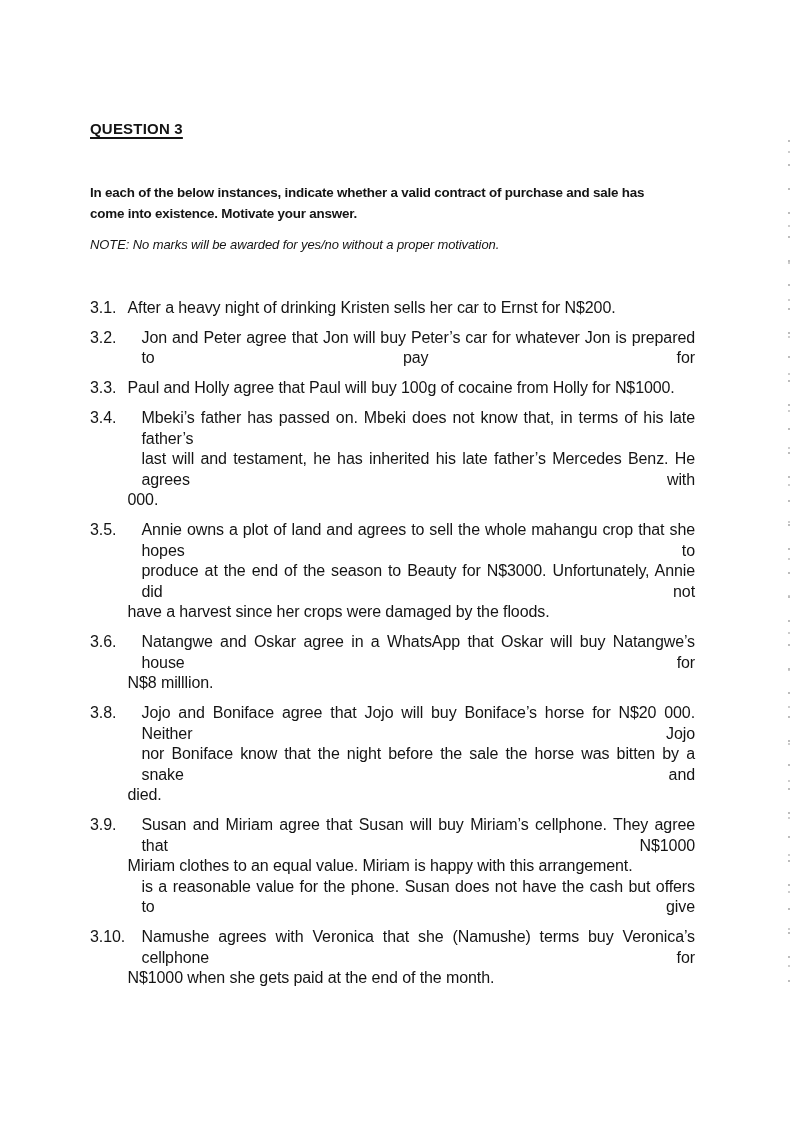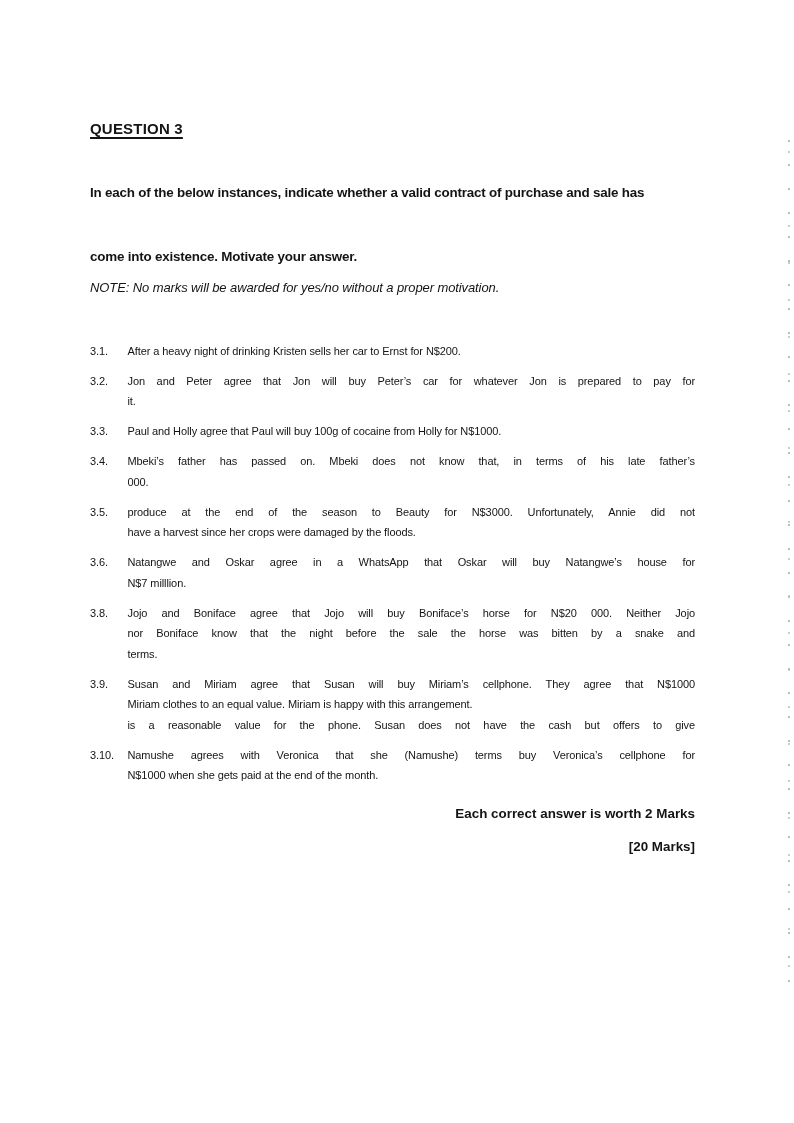--- a/index.html
+++ b/index.html
@@ -32,51 +32,52 @@
     text-decoration-thickness: 1.5px;
     text-underline-offset: 3px;
   }
   .intro {
     margin-top: 44px;
     font-size: 13.4px;
     font-weight: bold;
     line-height: 20.5px;
     letter-spacing: -0.2px;
   }
-  .intro .hline { white-space: nowrap; margin-top: 43px; }
+  .intro .hline { white-space: nowrap; }
   .note {
     margin: 11px 0 0 0;
     font-size: 13px;
     font-style: italic;
     line-height: 20.5px;
     letter-spacing: -0.1px;
     white-space: nowrap;
   }
   .qlist {
     margin-top: 42px;
   }
   .item {
     position: relative;
     padding-left: 37.5px;
     margin-bottom: 9.5px;
-    font-size: 11px;
+    font-size: 16px;
     line-height: 20.5px;
     letter-spacing: -0.1px;
   }
   .item .num {
     position: absolute;
     left: 0;
     top: 0;
   }
   .qbody { width: 567.5px; }
   .line { text-align: left; }
   .line.just {
     text-align: justify;
     text-align-last: justify;
     text-justify: inter-word;
+    margin-left: 14px;
   }
   .marks {
     margin: 18px 0 0 0;
     font-size: 13.4px;
     font-weight: bold;
     line-height: 20.5px;
     text-align: right;
   }
   .marks.total { margin-top: 12.5px; }
   .pageno {
@@ -116,56 +117,57 @@
         <div class="item">
           <span class="num">3.1.</span>
           <div class="qbody">
             <div class="line">After a heavy night of drinking Kristen sells her car to Ernst for N$200.</div>
           </div>
         </div>
         <div class="item">
           <span class="num">3.2.</span>
           <div class="qbody">
             <div class="line just">Jon and Peter agree that Jon will buy Peter’s car for whatever Jon is prepared to pay for</div>
-            <div class="line">it.</div>
           </div>
         </div>
         <div class="item">
           <span class="num">3.3.</span>
           <div class="qbody">
             <div class="line">Paul and Holly agree that Paul will buy 100g of cocaine from Holly for N$1000.</div>
           </div>
         </div>
         <div class="item">
           <span class="num">3.4.</span>
           <div class="qbody">
             <div class="line just">Mbeki’s father has passed on. Mbeki does not know that, in terms of his late father’s</div>
+            <div class="line just">last will and testament, he has inherited his late father’s Mercedes Benz. He agrees with</div>
             <div class="line">000.</div>
           </div>
         </div>
         <div class="item">
           <span class="num">3.5.</span>
           <div class="qbody">
+            <div class="line just">Annie owns a plot of land and agrees to sell the whole mahangu crop that she hopes to</div>
             <div class="line just">produce at the end of the season to Beauty for N$3000. Unfortunately, Annie did not</div>
             <div class="line">have a harvest since her crops were damaged by the floods.</div>
           </div>
         </div>
         <div class="item">
           <span class="num">3.6.</span>
           <div class="qbody">
             <div class="line just">Natangwe and Oskar agree in a WhatsApp that Oskar will buy Natangwe’s house for</div>
-            <div class="line">N$7 milllion.</div>
+            <div class="line">N$8 milllion.</div>
           </div>
         </div>
         <div class="item">
           <span class="num">3.8.</span>
           <div class="qbody">
             <div class="line just">Jojo and Boniface agree that Jojo will buy Boniface’s horse for N$20 000. Neither Jojo</div>
             <div class="line just">nor Boniface know that the night before the sale the horse was bitten by a snake and</div>
-            <div class="line">terms.</div>
+            <div class="line">died.</div>
           </div>
         </div>
         <div class="item">
           <span class="num">3.9.</span>
           <div class="qbody">
             <div class="line just">Susan and Miriam agree that Susan will buy Miriam’s cellphone. They agree that N$1000</div>
             <div class="line">Miriam clothes to an equal value. Miriam is happy with this arrangement.</div>
             <div class="line just">is a reasonable value for the phone. Susan does not have the cash but offers to give</div>
           </div>
         </div>

